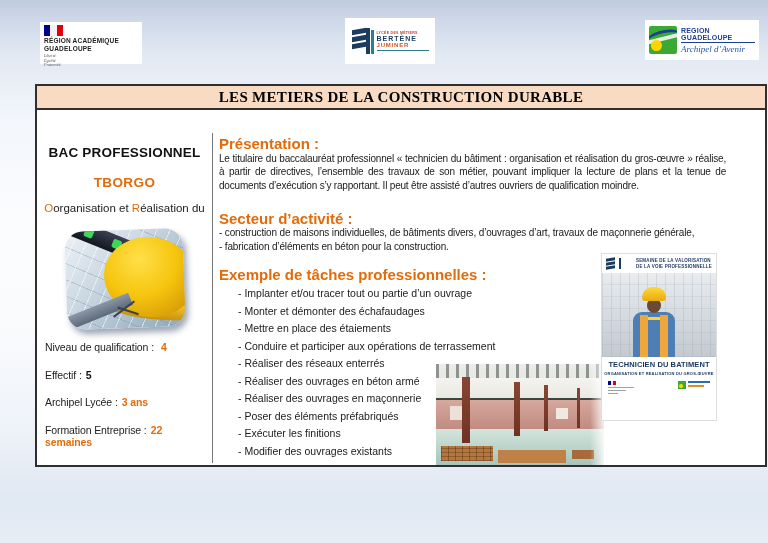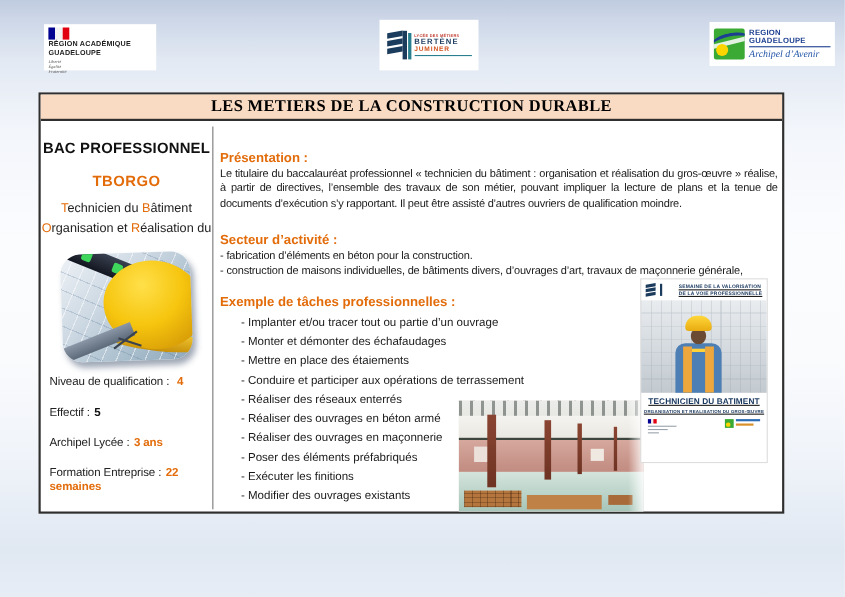--- a/index.html
+++ b/index.html
@@ -43,21 +43,21 @@
   .lycee-tagbar{margin-top:1.5px;width:52px;height:1.5px;background:#2a7f8f;}
   .logo-region{left:645px;top:20px;width:114px;height:40px;display:flex;align-items:center;gap:4px;padding:9px 4px;}
   .rg-icon{position:relative;width:28px;height:28px;background:#3aaa35;border-radius:2px;overflow:hidden;flex:0 0 auto;}
   .rg-sun{position:absolute;left:2px;bottom:3px;width:11px;height:11px;border-radius:50%;background:#ffd500;}
   .rg-swoosh{position:absolute;left:-6px;top:4px;width:44px;height:26px;border-top:3px solid #1d3f91;border-radius:50%;transform:rotate(-12deg);}
   .rg-white{position:absolute;left:-8px;top:10px;width:50px;height:4px;background:rgba(255,255,255,.85);transform:rotate(-14deg);}
   .rg-text{display:flex;flex-direction:column;}
   .rg-name{font-size:7px;font-weight:bold;color:#1d3f91;letter-spacing:.2px;border-bottom:1px solid #1d3f91;padding-bottom:1px;}
   .rg-tagline{font-family:"Liberation Serif",serif;font-style:italic;font-size:9px;color:#2456a8;margin-top:1px;}
   
-  .sheet{position:absolute;left:35px;top:84px;width:678px;height:383px;background:#fff;border:2px solid #2f2f2f;}
+  .sheet{position:absolute;left:35px;top:84px;width:732px;height:383px;background:#fff;border:2px solid #2f2f2f;}
   .banner{height:24px;background:var(--banner-bg);border-bottom:2px solid #2f2f2f;
     font-family:"Liberation Serif",serif;font-weight:bold;font-size:15px;letter-spacing:.3px;color:#000;
     display:flex;align-items:center;justify-content:center;}
   .cols{display:flex;height:353px;align-items:flex-end;}
   .col-left{width:176px;border-right:1px solid #777;display:flex;flex-direction:column;align-items:center;padding-top:12px;}
   .col-right{flex:1;position:relative;padding:8px 4px 0 6px;}
   
   .diploma{font-size:13.5px;font-weight:bold;color:#111;letter-spacing:.2px;}
   .acronym{font-size:13.5px;font-weight:bold;color:var(--accent);margin-top:15px;letter-spacing:.4px;}
   .program{margin-top:9px;font-size:11.5px;line-height:18px;color:#222;text-align:center;}
@@ -81,21 +81,21 @@
   .setsquare{position:absolute;left:-8px;bottom:10px;width:74px;height:13px;background:linear-gradient(#8b97a6,#5d6a79);transform:rotate(-20deg);}
   .compass{position:absolute;left:44px;bottom:18px;width:26px;height:2px;background:#39424e;transform:rotate(-35deg);}
   .compass2{position:absolute;left:50px;bottom:16px;width:22px;height:2px;background:#39424e;transform:rotate(20deg);}
   .info{margin-top:13px;width:100%;padding-left:8px;font-size:10.5px;letter-spacing:-.1px;color:#222;text-align:left;}
   .info .row{margin-bottom:15.5px;}
   .info .val{font-weight:bold;margin-left:4px;}
   .v-accent{color:var(--accent);}
   .v-dark{color:#111;}
   .info .row:first-child .val{margin-left:7px;}
   
-  .h-orange{font-size:12px;font-weight:bold;color:var(--accent);line-height:13px;}
+  .h-orange{font-size:15px;font-weight:bold;color:var(--accent);line-height:13px;}
   .para{margin-top:2px;font-size:10px;line-height:13.5px;letter-spacing:-.2px;text-align:justify;color:#1a1a1a;width:507px;}
   .h-sect{margin-top:20px;}
   .sect-lines{margin-top:1px;font-size:10px;line-height:13.5px;letter-spacing:-.15px;color:#1a1a1a;}
   .h-taches{margin-top:15px;}
   .tasks{margin-top:7px;padding-left:19px;list-style:none;}
   .tasks div{font-size:10.5px;line-height:11px;margin-bottom:6.5px;color:#1a1a1a;}
   
   .workshop{position:absolute;left:223px;top:235px;width:168px;height:101px;overflow:hidden;background:#efede8;}
   .ws-ceiling{position:absolute;top:0;left:0;right:0;height:36px;
     background:linear-gradient(#fbfbf9,#e9e7e0),
@@ -105,21 +105,21 @@
   .ws-beam{position:absolute;top:34px;left:0;right:0;height:2.5px;background:#3c463f;}
   .ws-wall{position:absolute;top:36px;left:0;right:0;height:29px;background:linear-gradient(#d6a89e,#c3essf);background:linear-gradient(#d6a89e,#c18b80);}
   .ws-board{position:absolute;background:#ece0da;}
   .ws-floor{position:absolute;top:65px;left:0;right:0;bottom:0;background:linear-gradient(#d4e4dc,#a6c5b8);}
   .ws-col{position:absolute;background:linear-gradient(#8a4532,#6e3323);}
   .ws-bricks{position:absolute;background:#b5763e;
     background-image:repeating-linear-gradient(90deg,rgba(60,30,10,.35) 0 1px,transparent 1px 7px),
     repeating-linear-gradient(0deg,rgba(60,30,10,.3) 0 1px,transparent 1px 4px);}
   .ws-fade{position:absolute;top:0;right:0;bottom:0;width:14px;background:linear-gradient(90deg,transparent,rgba(255,255,255,.85));}
   
-  .poster{position:absolute;left:389px;top:125px;width:114px;height:166px;background:#fff;box-shadow:0 0 0 1px #ddd;text-decoration:underline;}
+  .poster{position:absolute;left:389px;top:125px;width:114px;height:166px;background:#fff;box-shadow:0 0 0 1px #ddd;}
   .poster-head{display:flex;justify-content:space-between;align-items:flex-start;padding:4px 4px 2px;}
   .p-logo{position:relative;width:18px;height:12px;}
   .p-logo span{position:absolute;left:0;width:9px;height:2.5px;background:#1c3c5e;transform:skewY(-10deg);}
   .p-logo span:nth-child(1){top:0;}
   .p-logo span:nth-child(2){top:4px;}
   .p-logo span:nth-child(3){top:8px;}
   .p-logo i{position:absolute;right:3px;top:0;width:2.5px;height:11px;background:#1c3c5e;}
   .p-head-text{font-size:4.5px;font-weight:bold;color:var(--navy);line-height:6px;text-align:left;letter-spacing:.2px;}
   .p-photo{position:relative;height:84px;margin-top:1px;overflow:hidden;
     background:linear-gradient(180deg,#e9ecef 0%,#d3d9de 55%,#c2c9cf 100%);}
@@ -193,22 +193,21 @@
   </div>
 </header>
 
 <main class="sheet">
   <div class="banner">LES METIERS DE LA CONSTRUCTION DURABLE</div>
   <div class="cols">
     <aside class="col-left">
       <div class="diploma">BAC PROFESSIONNEL</div>
       <div class="acronym">TBORGO</div>
       <div class="program">
-          <div><span class="hl">T</span><span>echnicien du </span><span class="hl">B</span><span>âtiment</span></div>
-          <div><span class="hl">O</span><span>rganisation et </span><span class="hl">R</span><span>éalisation du</span></div>
+          <div><span class="hl">O</span><span>organisation et </span><span class="hl">R</span><span>éalisation du</span></div>
         </div>
 
       <div class="photo">
         <div class="blueprint"></div>
         <div class="level">
             <i></i>
             <i></i>
           </div>
         <div class="helmet-brim"></div>
         <div class="helmet"></div>
@@ -232,22 +231,22 @@
         </div>
       </div>
     </aside>
 
     <section class="col-right">
       <div class="h-orange">Présentation :</div>
       <p class="para">Le titulaire du baccalauréat professionnel « technicien du bâtiment : organisation et réalisation du gros-œuvre » réalise, à partir de directives, l’ensemble des travaux de son métier, pouvant impliquer la lecture de plans et la tenue de documents d’exécution s’y rapportant. Il peut être assisté d’autres ouvriers de qualification moindre.</p>
 
       <div class="h-orange h-sect">Secteur d’activité :</div>
       <div class="sect-lines">
+          <div>- construction de maisons individuelles, de bâtiments divers, d’ouvrages d’art, travaux de maçonnerie générale,</div>
           <div>- fabrication d’éléments en béton pour la construction.</div>
-          <div>- construction de maisons individuelles, de bâtiments divers, d’ouvrages d’art, travaux de maçonnerie générale,</div>
         </div>
 
       <div class="h-orange h-taches">Exemple de tâches professionnelles :</div>
       <div class="tasks">
           <div>- Implanter et/ou tracer tout ou partie d’un ouvrage</div>
           <div>- Monter et démonter des échafaudages</div>
           <div>- Mettre en place des étaiements</div>
           <div>- Conduire et participer aux opérations de terrassement</div>
           <div>- Réaliser des réseaux enterrés</div>
           <div>- Réaliser des ouvrages en béton armé</div>

